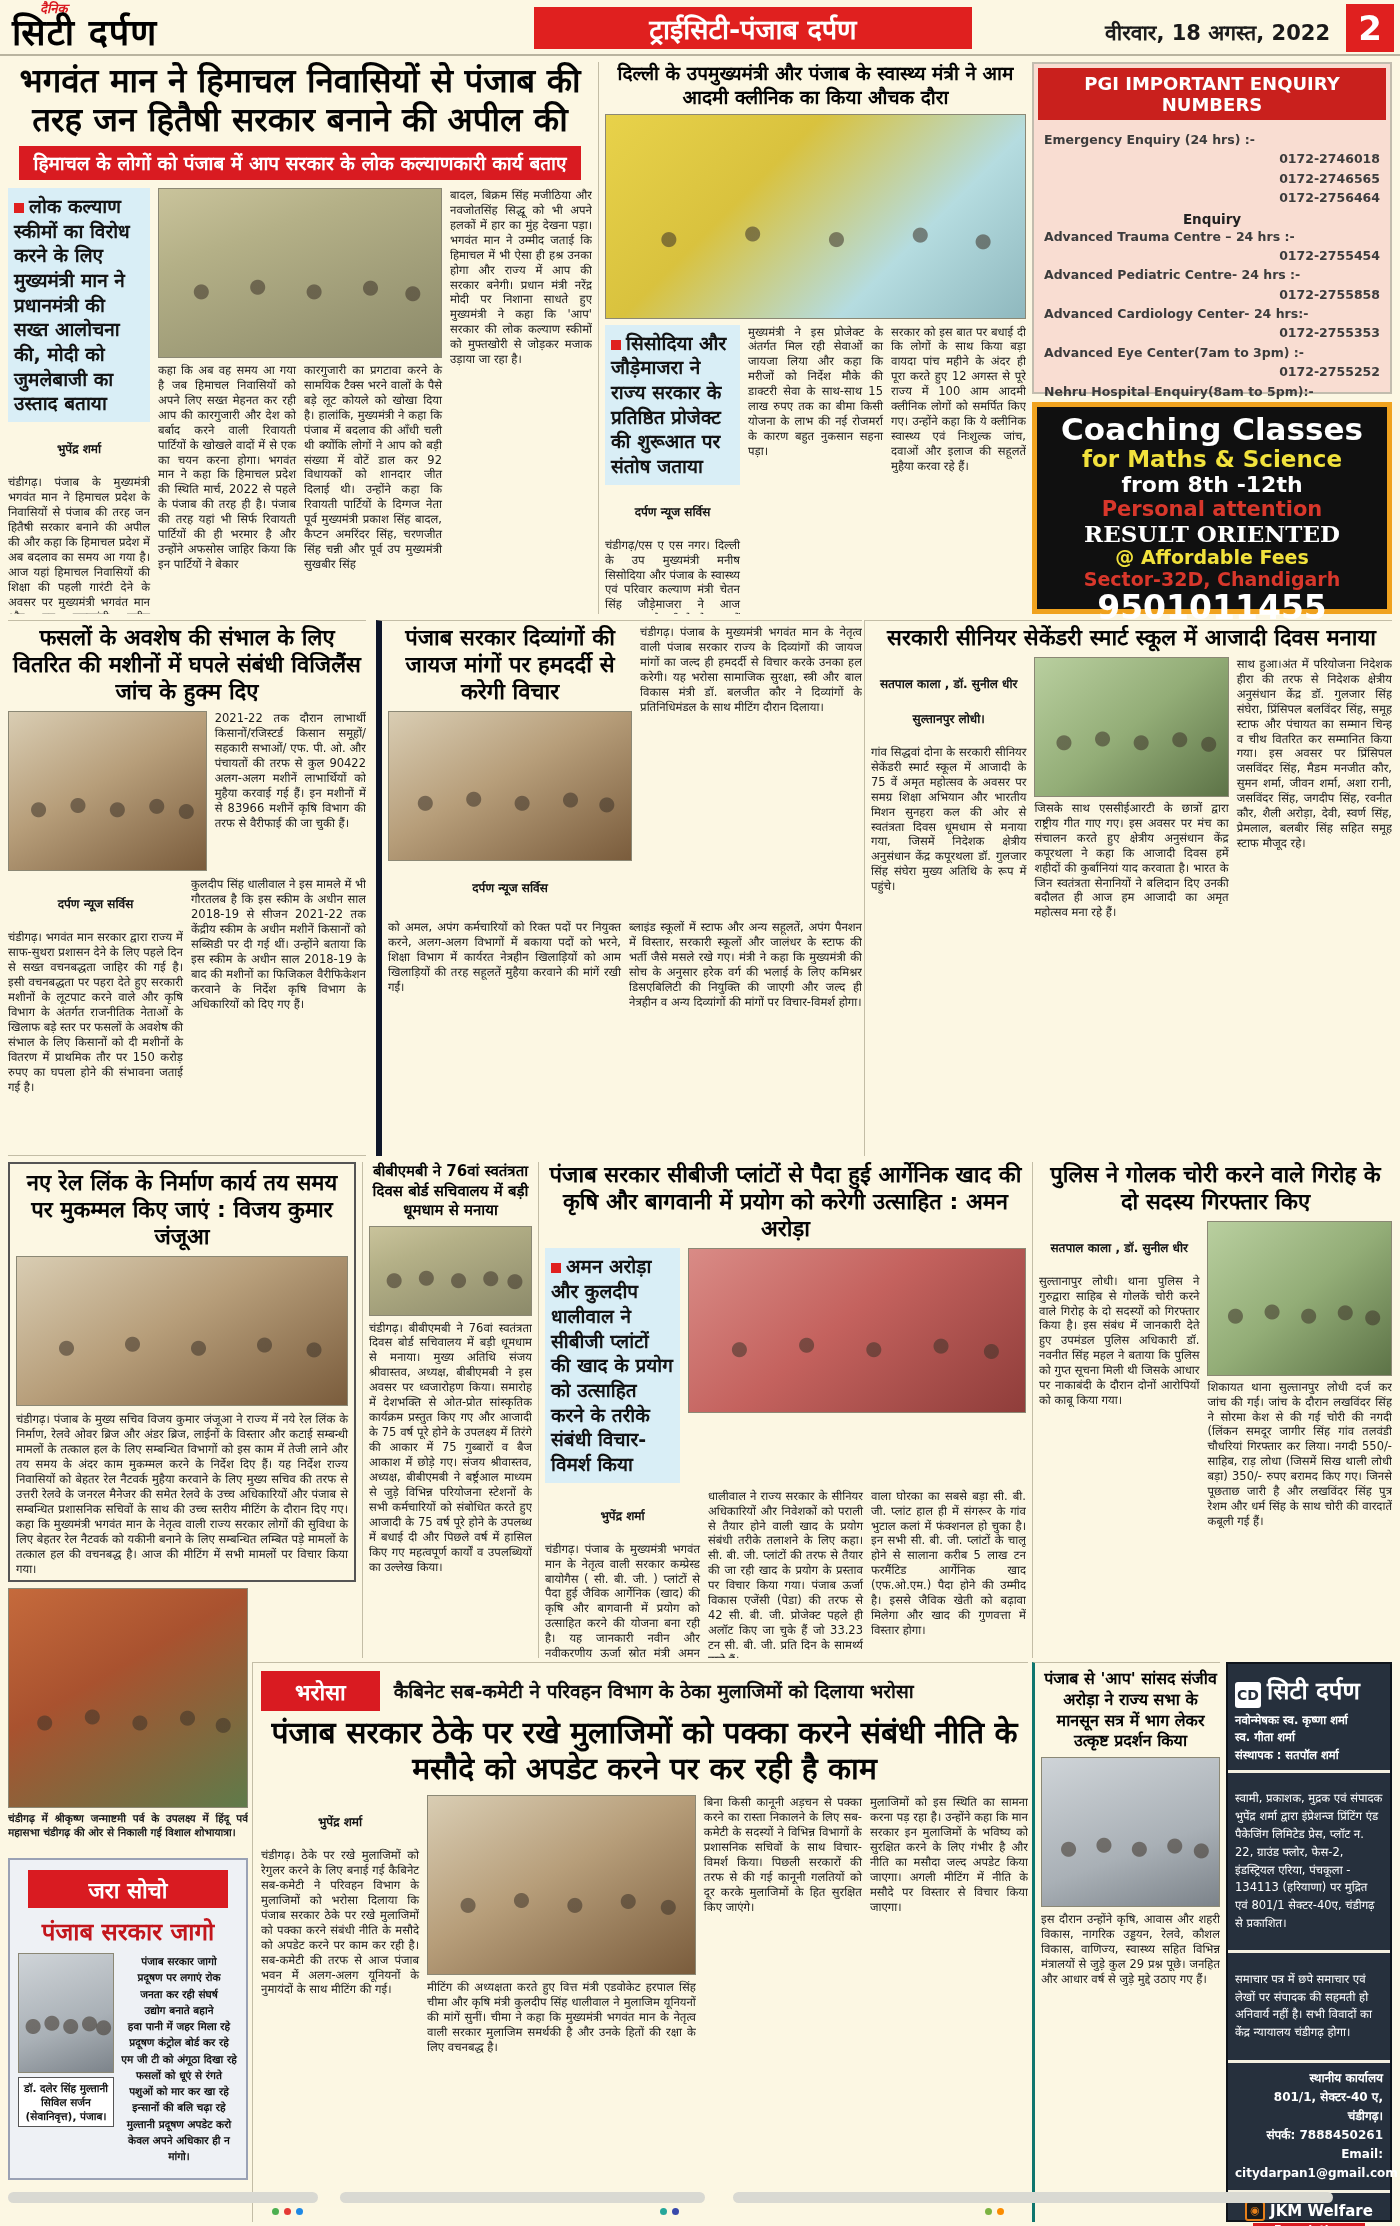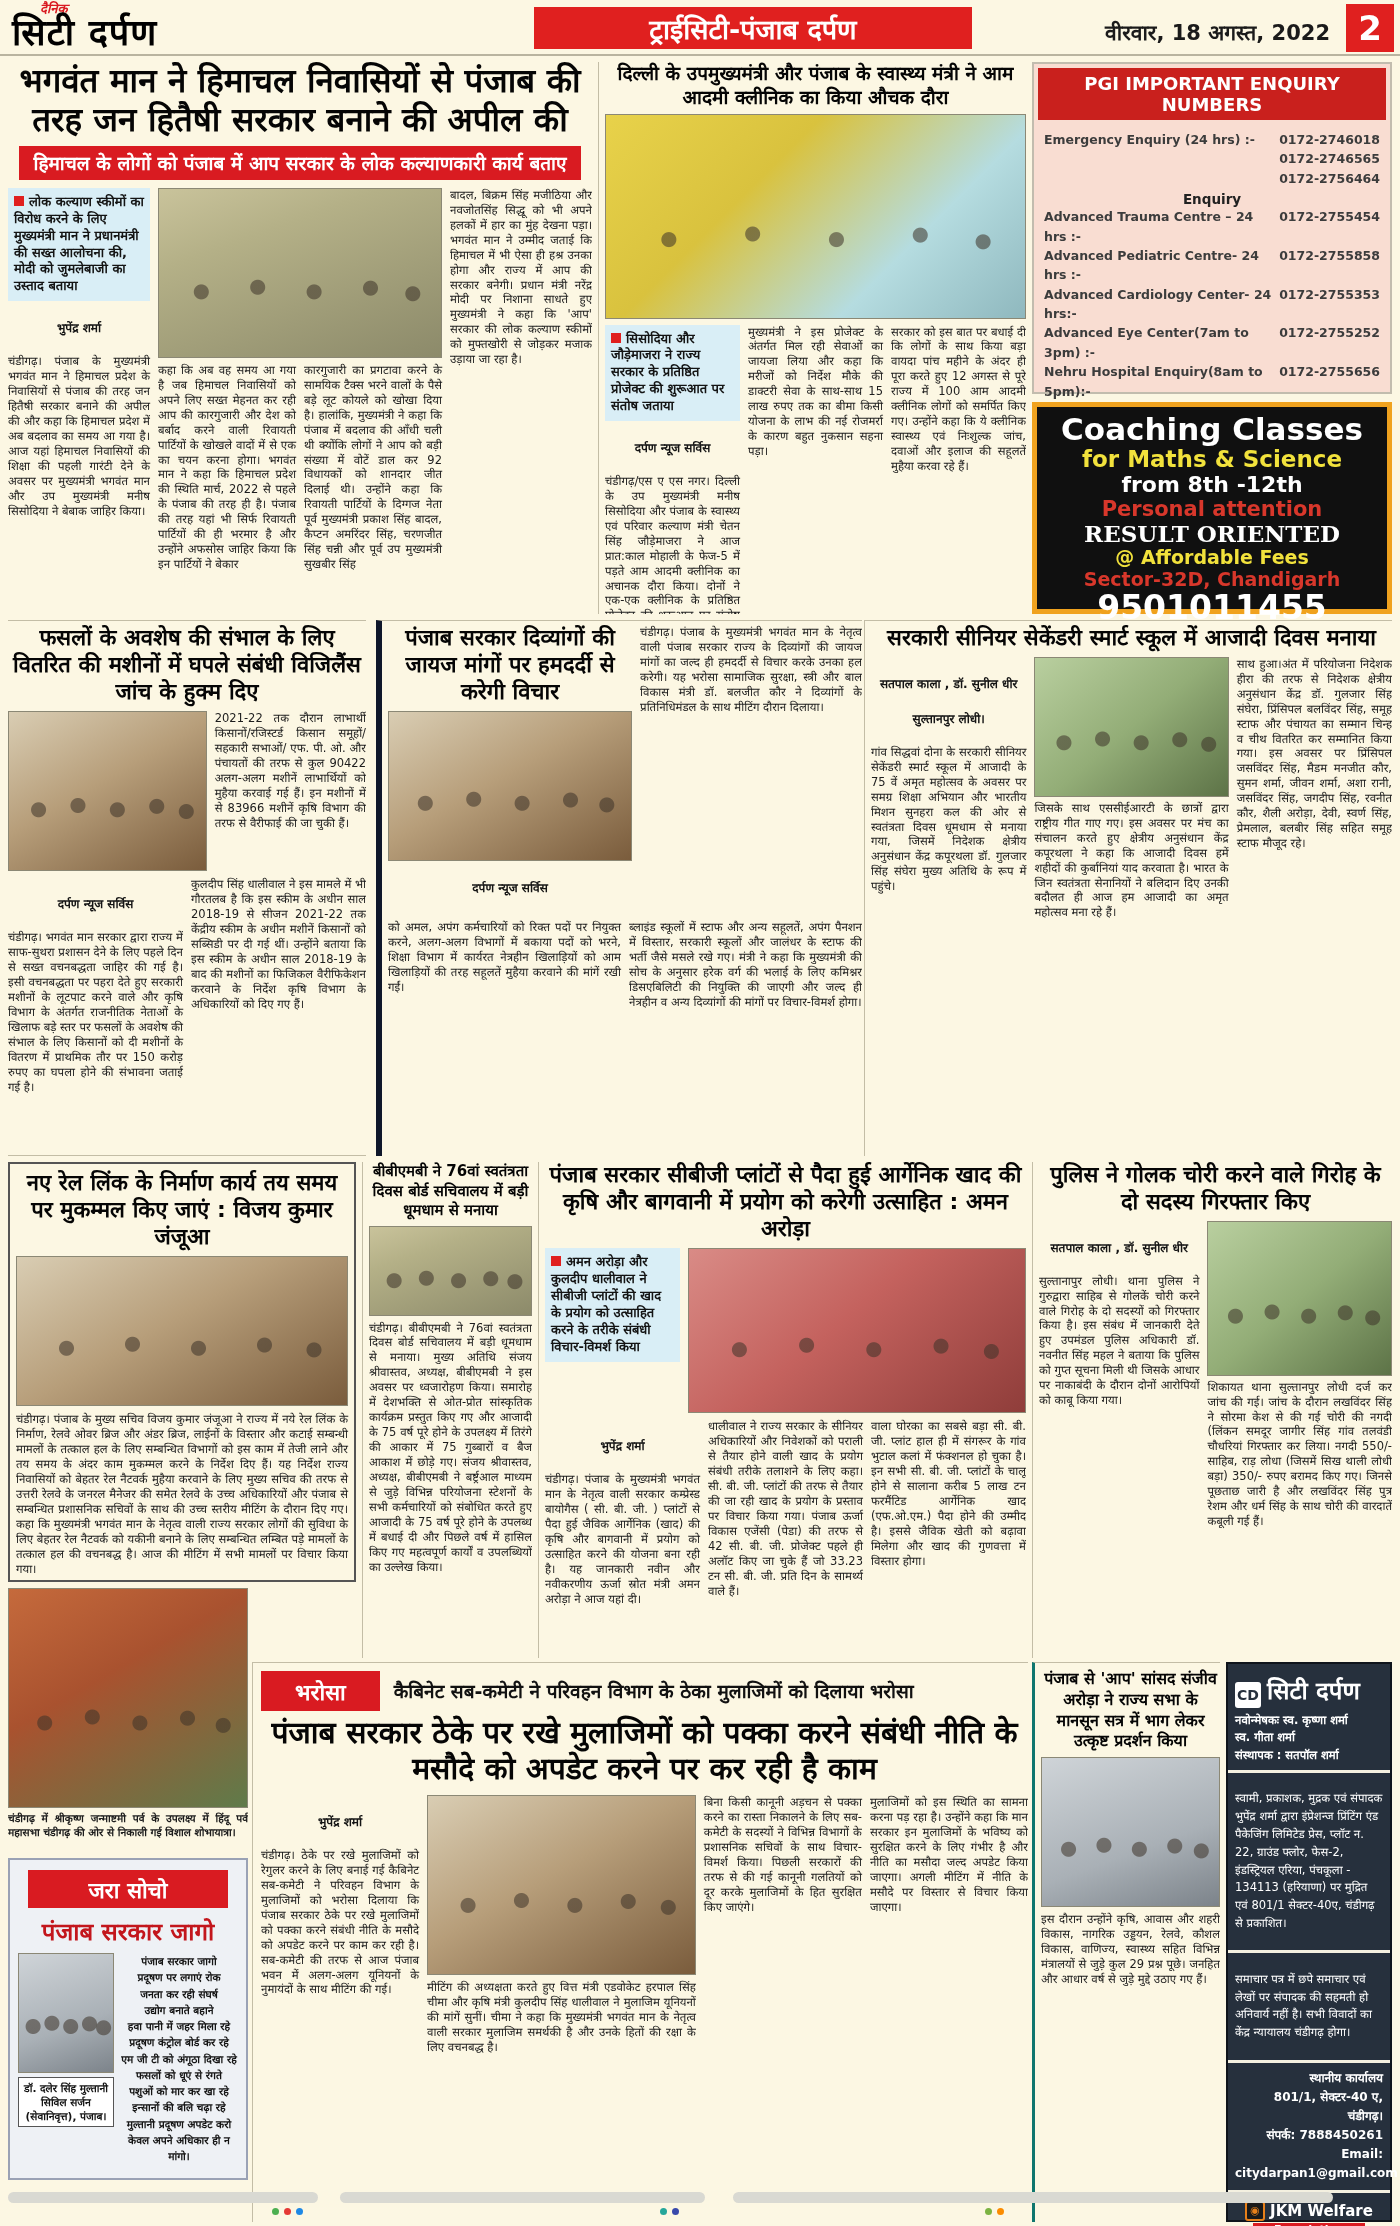--- a/index.html
+++ b/index.html
@@ -19,21 +19,21 @@
   
   .art{position:absolute;overflow:hidden;}
   .hl-xl{font-size:33px;font-weight:900;line-height:1.18;text-align:center;color:#050505;}
   .hl-lg{font-size:22px;font-weight:900;line-height:1.22;text-align:center;color:#050505;}
   .hl-md{font-size:19px;font-weight:900;line-height:1.25;text-align:center;color:#050505;}
   .hl-sm{font-size:15px;font-weight:900;line-height:1.3;text-align:center;color:#050505;}
   .strap-red{display:inline-block;background:#d91b21;color:#fff;font-size:19px;font-weight:bold;
              padding:4px 14px;margin:6px 0 4px 0;}
   .body{font-size:11.5px;line-height:1.3;text-align:justify;margin:0;color:#1c1c1c;}
   .byline{font-weight:bold;font-size:12px;text-align:center;margin:18px 0;}
-  .hi-box{background:#d9eef6;padding:6px;font-size:13px;font-weight:bold;line-height:1.3;}
+  .hi-box{background:#d9eef6;padding:6px;font-size:19px;font-weight:bold;line-height:1.3;}
   .red-sq{display:inline-block;width:10px;height:10px;background:#e0201f;margin-right:5px;}
   .photo{background:linear-gradient(160deg,#c9c39b 0%,#b4b087 30%,#8c8a6a 100%);border:1px solid #8b8875;position:relative;}
   .photo::after{content:"";position:absolute;left:0;right:0;bottom:0;height:55%;
      background:radial-gradient(circle at 15% 30%, rgba(60,50,40,.55) 7px, transparent 8px),
                 radial-gradient(circle at 35% 25%, rgba(60,50,40,.55) 7px, transparent 8px),
                 radial-gradient(circle at 55% 30%, rgba(60,50,40,.55) 7px, transparent 8px),
                 radial-gradient(circle at 75% 26%, rgba(60,50,40,.55) 7px, transparent 8px),
                 radial-gradient(circle at 90% 32%, rgba(60,50,40,.55) 7px, transparent 8px);}
   .ph-clinic{background:linear-gradient(135deg,#e8d24a 0%,#d9c23e 35%,#b5dce0 70%,#8fb8be 100%);}
   .ph-room{background:linear-gradient(150deg,#d9cdb3 0%,#b79e7a 45%,#7a5c3c 100%);}
@@ -41,21 +41,21 @@
   .ph-green{background:linear-gradient(140deg,#b9cf9f 0%,#93ad77 50%,#5d7347 100%);}
   .ph-yatra{background:linear-gradient(150deg,#c56a3c 0%,#a9522f 40%,#5f7b4a 100%);}
   .ph-portrait{background:linear-gradient(160deg,#cfd4d8 0%,#a9b0b6 60%,#7c838a 100%);}
   .grid{display:flex;gap:8px;}
   .col{flex:1;min-width:0;}
   .rule-b{border-bottom:1px solid #c3bda6;}
   
   .pgi{position:absolute;left:1032px;top:62px;width:360px;height:332px;background:#f9ddd2;border:2px solid #c2bcae;}
   .pgi-head{background:#c9201d;color:#fff;font-weight:bold;font-size:18px;text-align:center;padding:5px 0;margin:4px;}
   .pgi-rows{padding:6px 10px 0 10px;}
-  .pgi-row{display:flex;justify-content:space-between;font-size:12.5px;font-weight:bold;color:#3c3c3c;line-height:1.55;}
+  .pgi-row{display:flex;justify-content:space-between;font-size:12.5px;font-weight:bold;color:#3c3c3c;line-height:1.55;flex-direction:column;}
   .pgi-row .lab{text-align:left;}
   .pgi-row .val{text-align:right;white-space:nowrap;}
   .pgi-sub{text-align:center;font-size:13.5px;font-weight:bold;color:#222;margin-top:3px;}
   
   .coach{position:absolute;left:1032px;top:402px;width:360px;height:212px;background:#101010;
          border:5px solid #f0a21e;text-align:center;padding-top:6px;}
   .co1{color:#fff;font-size:31px;font-weight:900;line-height:1.05;}
   .co2{color:#f2e23c;font-size:23px;font-weight:bold;line-height:1.15;}
   .co3{color:#fff;font-size:22px;font-weight:bold;line-height:1.15;}
   .co4{color:#d8372b;font-size:21px;font-weight:bold;line-height:1.15;}

